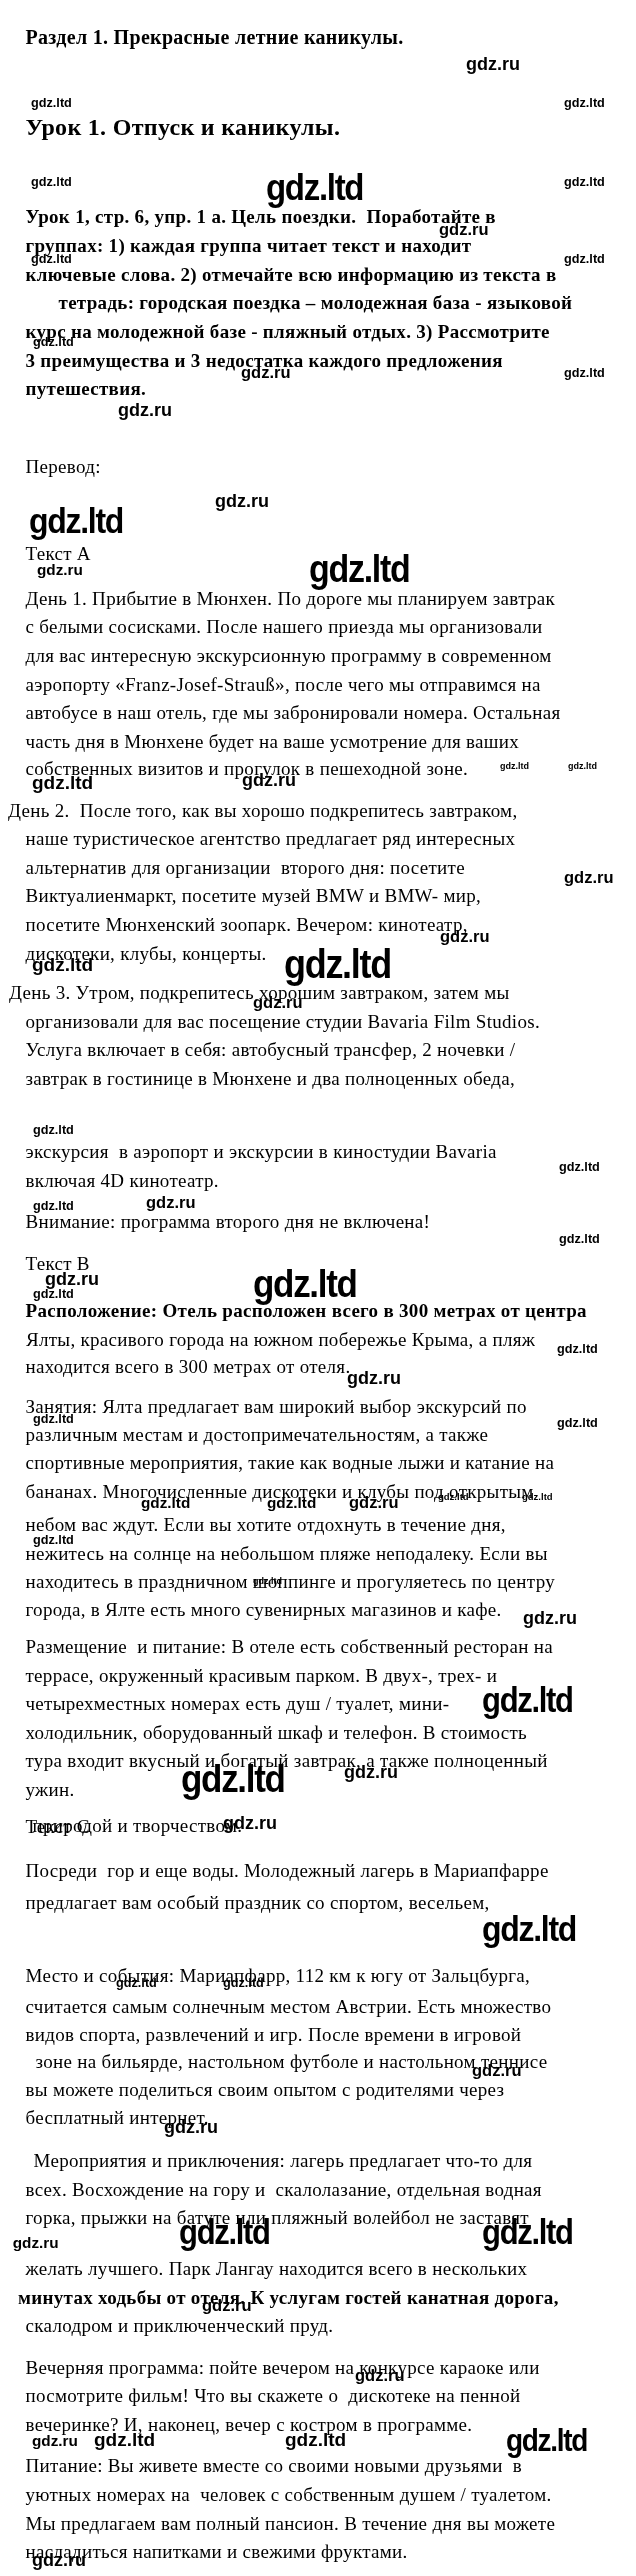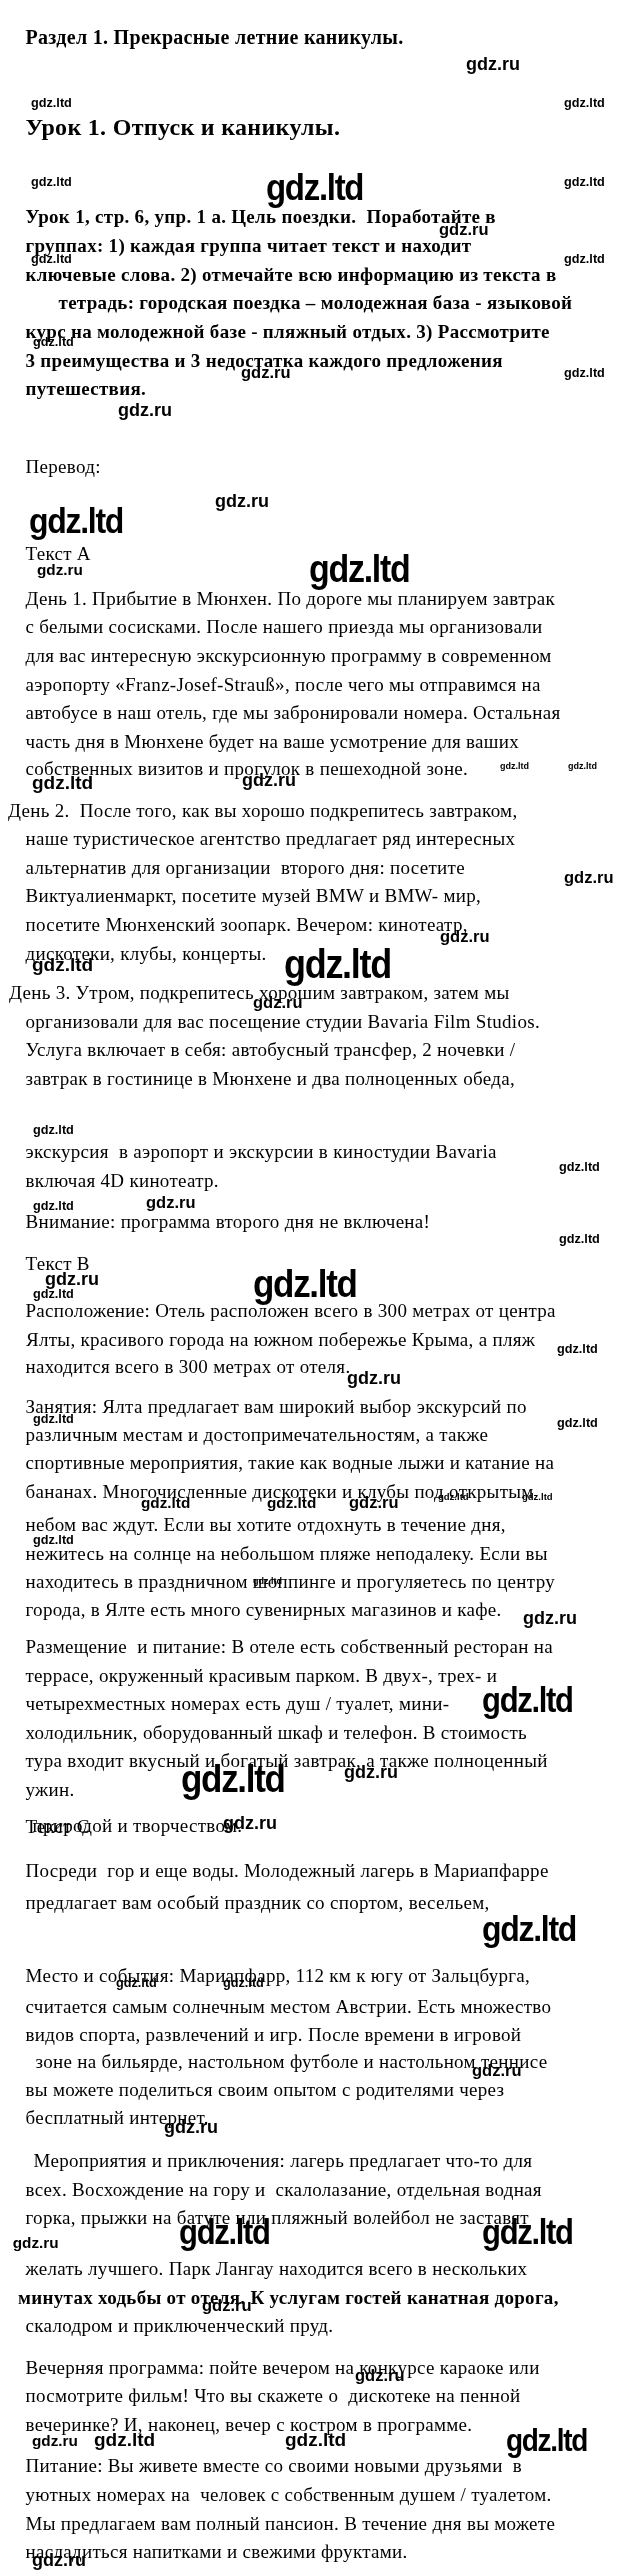--- a/index.html
+++ b/index.html
@@ -69,21 +69,21 @@
       <div class="line" style="left: 25.5px; top: 915px;">посетите Мюнхенский зоопарк. Вечером: кинотеатр,</div>
       <div class="line" style="left: 25.5px; top: 944px;">дискотеки, клубы, концерты.</div>
       <div class="line" style="left: 9px; top: 983px;">День 3. Утром, подкрепитесь хорошим завтраком, затем мы</div>
       <div class="line" style="left: 25.5px; top: 1012px;">организовали для вас посещение студии Bavaria Film Studios.</div>
       <div class="line" style="left: 25.5px; top: 1040px;">Услуга включает в себя: автобусный трансфер, 2 ночевки /</div>
       <div class="line" style="left: 25.5px; top: 1069px;">завтрак в гостинице в Мюнхене и два полноценных обеда,</div>
       <div class="line" style="left: 25.5px; top: 1142px;">экскурсия  в аэропорт и экскурсии в киностудии Bavaria</div>
       <div class="line" style="left: 25.5px; top: 1171px;">включая 4D кинотеатр.</div>
       <div class="line" style="left: 25.5px; top: 1212px;">Внимание: программа второго дня не включена!</div>
       <div class="line" style="left: 25.5px; top: 1254px;">Текст В</div>
-      <div class="line" style="left: 25.5px; top: 1301px;">Расположение: Отель расположен всего в 300 метрах от центра</div>
+      <div class="line" style="left: 25.5px; top: 1301px; font-weight: bold;">Расположение: Отель расположен всего в 300 метрах от центра</div>
       <div class="line" style="left: 26px; top: 1330px;">Ялты, красивого города на южном побережье Крыма, а пляж</div>
       <div class="line" style="left: 25.5px; top: 1357px;">находится всего в 300 метрах от отеля.</div>
       <div class="line" style="left: 25.5px; top: 1397px;">Занятия: Ялта предлагает вам широкий выбор экскурсий по</div>
       <div class="line" style="left: 25.5px; top: 1425px;">различным местам и достопримечательностям, а также</div>
       <div class="line" style="left: 25.5px; top: 1453px;">спортивные мероприятия, такие как водные лыжи и катание на</div>
       <div class="line" style="left: 25.5px; top: 1482px;">бананах. Многочисленные дискотеки и клубы под открытым</div>
       <div class="line" style="left: 25.5px; top: 1515px;">небом вас ждут. Если вы хотите отдохнуть в течение дня,</div>
       <div class="line" style="left: 25.5px; top: 1544px;">нежитесь на солнце на небольшом пляже неподалеку. Если вы</div>
       <div class="line" style="left: 25.5px; top: 1572px;">находитесь в праздничном шоппинге и прогуляетесь по центру</div>
       <div class="line" style="left: 25.5px; top: 1600px;">города, в Ялте есть много сувенирных магазинов и кафе.</div>

